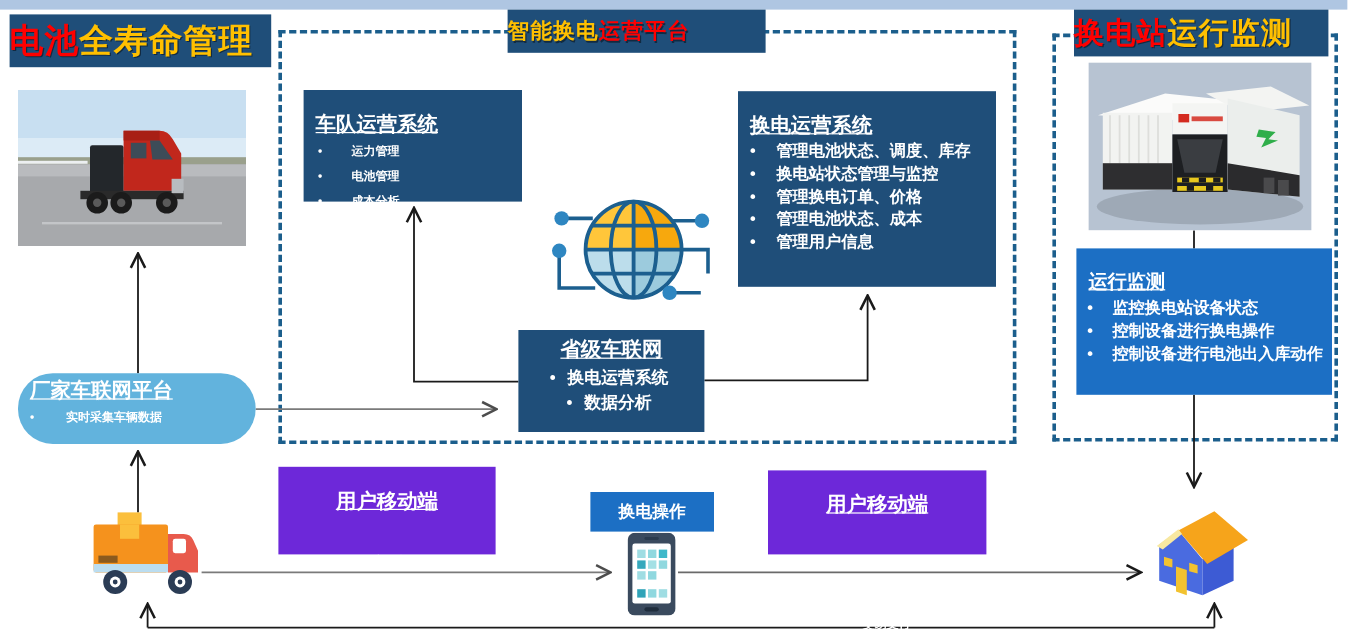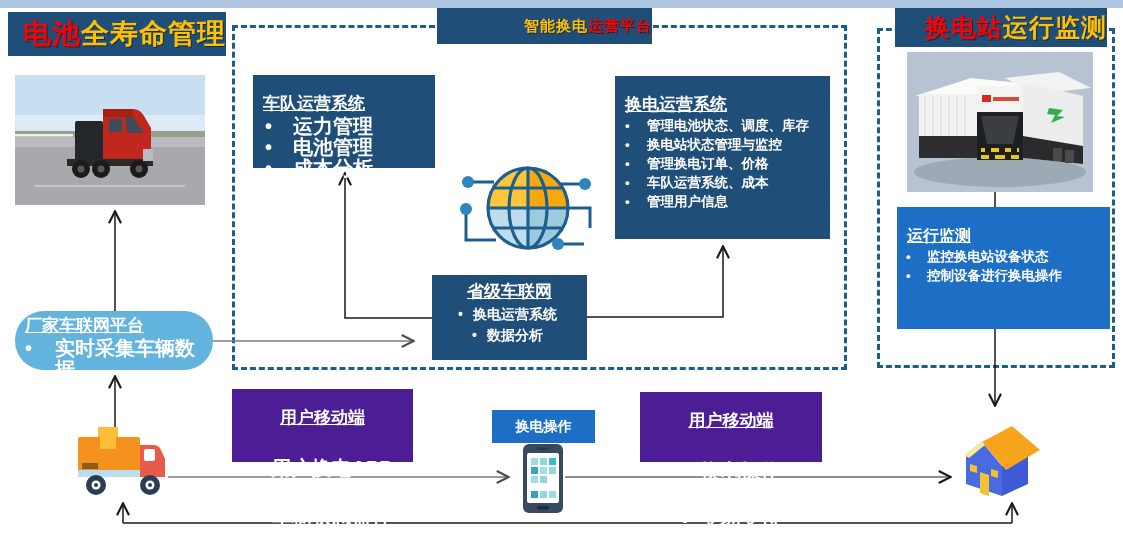--- a/index.html
+++ b/index.html
@@ -1,42 +1,42 @@
 <!DOCTYPE html>
 <html><head>
 <meta charset="utf-8">
 <style>
   * { margin:0; padding:0; box-sizing:border-box; }
   body { background:#fff; font-family:"Liberation Sans","DejaVu Sans",sans-serif; }
   #stage { position:relative; width:1123px; height:536px; background:#fff; overflow:hidden; }
 
   .topstrip { position:absolute; left:0; top:0; width:1123px; height:8px; background:#AFC6E2; }
 
-  .hdr { position:absolute; display:flex; align-items:center; justify-content:flex-end;
+  .hdr { position:absolute; display:flex; align-items:center; justify-content:flex-start;
          background:#1F4E79; font-weight:bold; z-index:6;
          text-shadow:1px 1px 0 rgba(0,0,0,.45); letter-spacing:1px; }
   .hdr .red  { color:#FF0000; }
   .hdr .gold { color:#FFC000; }
   #hdr-battery { left:8px;   top:12px; width:218px; height:44px; font-size:28px; }
-  #hdr-platform{ left:437px; top:8px;  width:215px; height:36px; font-size:15px; }
+  #hdr-platform{ left:423px; top:8px;  width:215px; height:36px; font-size:18px; }
   #hdr-station { left:895px; top:8px;  width:212px; height:39px; font-size:25px; }
 
   .dashedbox { position:absolute; border:3px dashed #1B5E8C; background:transparent; z-index:1; }
   #dash-mid   { left:232px; top:25px; width:615px; height:345px; }
   #dash-right { left:877px; top:28px; width:238px; height:340px; }
 
   .box { position:absolute; color:#fff; font-weight:bold; z-index:5; }
   .navy   { background:#1F4E79; }
   .bblue  { background:#1C6FC4; }
   .lblue  { background:#62B3DD; }
-  .orange { background:#4c1d95; }
+  .orange { background:#6d28d9; }
 
   .box .title { display:block; padding:18px 10px 1px 10px; font-size:17px; line-height:22px;text-decoration:underline; }
   .box ul { list-style:none; }
-  .box li { position:relative; font-size:20px; line-height:21px; padding-left:40px; padding-right:4px; }
+  .box li { position:relative; font-size:10px; line-height:21px; padding-left:40px; padding-right:4px; }
   .box li::before { content:"•"; position:absolute; left:12px; top:0; }
 
   #box-fleet   { left:253px; top:75px;  width:182px; height:93px; }
   #box-swapops { left:615px; top:76px;  width:215px; height:163px; }
   #box-swapops .title { font-size:17px; padding-bottom:0; }
   #box-swapops li { font-size:13.5px; line-height:19px; padding-left:32px; }
   #box-swapops li::before { left:10px; }
 
   #box-provincial { left:432px; top:275px; width:155px; height:85px; text-align:center; }
   #box-provincial .title { padding-top:6px; }
@@ -210,21 +210,21 @@
       <li>成本分析</li>
     </ul>
   </div>
 
   <div class="box navy" id="box-swapops">
     <span class="title">换电运营系统</span>
     <ul>
       <li>管理电池状态、调度、库存</li>
       <li>换电站状态管理与监控</li>
       <li>管理换电订单、价格</li>
-      <li>车队运营系统、成本</li>
+      <li>管理电池状态、成本</li>
       <li>管理用户信息</li>
     </ul>
   </div>
 
   <div class="box navy" id="box-provincial">
     <span class="title">省级车联网</span>
     <ul>
       <li>换电运营系统</li>
       <li>数据分析</li>
     </ul>
@@ -251,20 +251,21 @@
       <li>换电操作</li>
       <li>交易支付</li>
     </ul>
   </div>
 
   <div class="box bblue" id="box-stationside">
     <span class="title">运行监测</span>
     <ul>
       <li>监控换电站设备状态</li>
       <li>控制设备进行换电操作</li>
+      <li>控制设备进行电池出入库动作</li>
     </ul>
   </div>
 
   <div class="box bblue" id="lbl-swapop">
     <span>换电操作</span>
   </div>
 
   <svg class="img" id="truck-icon" viewBox="0 0 92 72">
     <rect x="22" y="2" width="20" height="22" fill="#FBBF3C"></rect>
     <rect x="22" y="13" width="20" height="11" fill="#E89B22"></rect>

